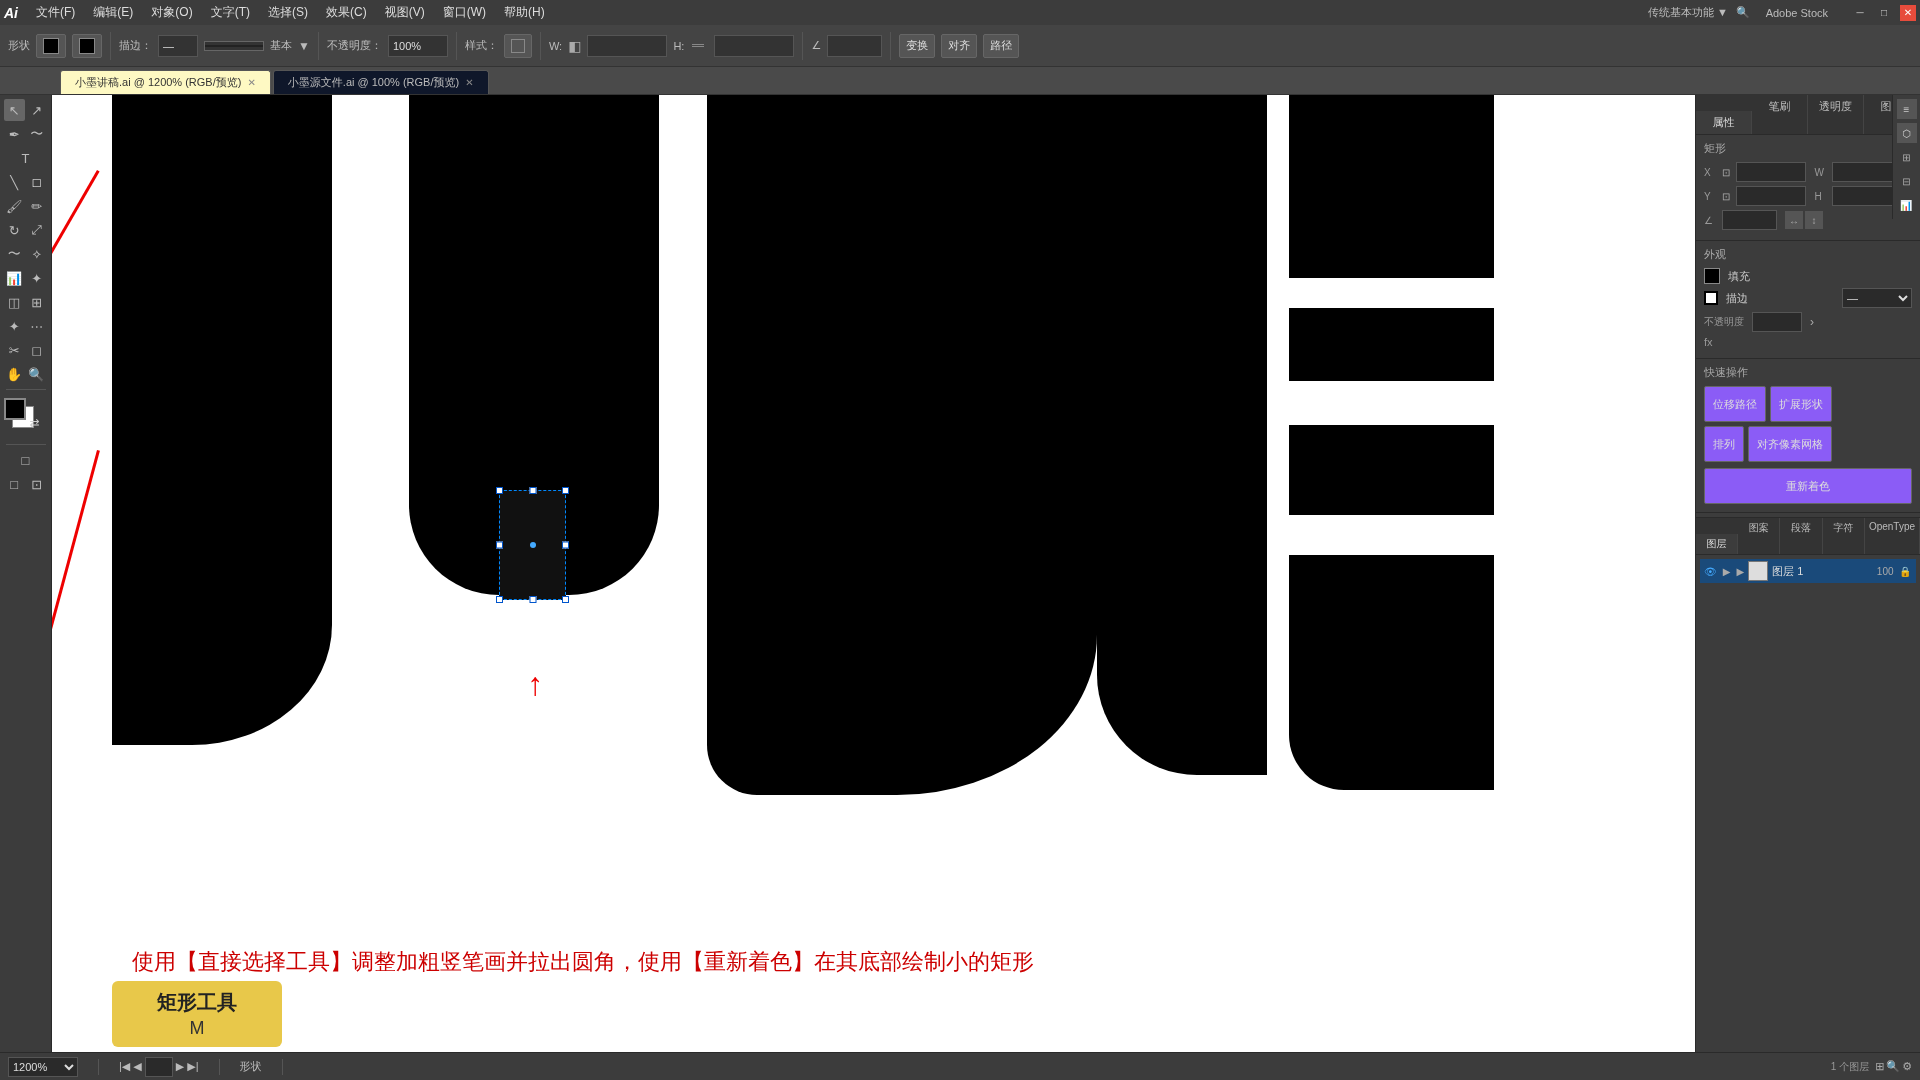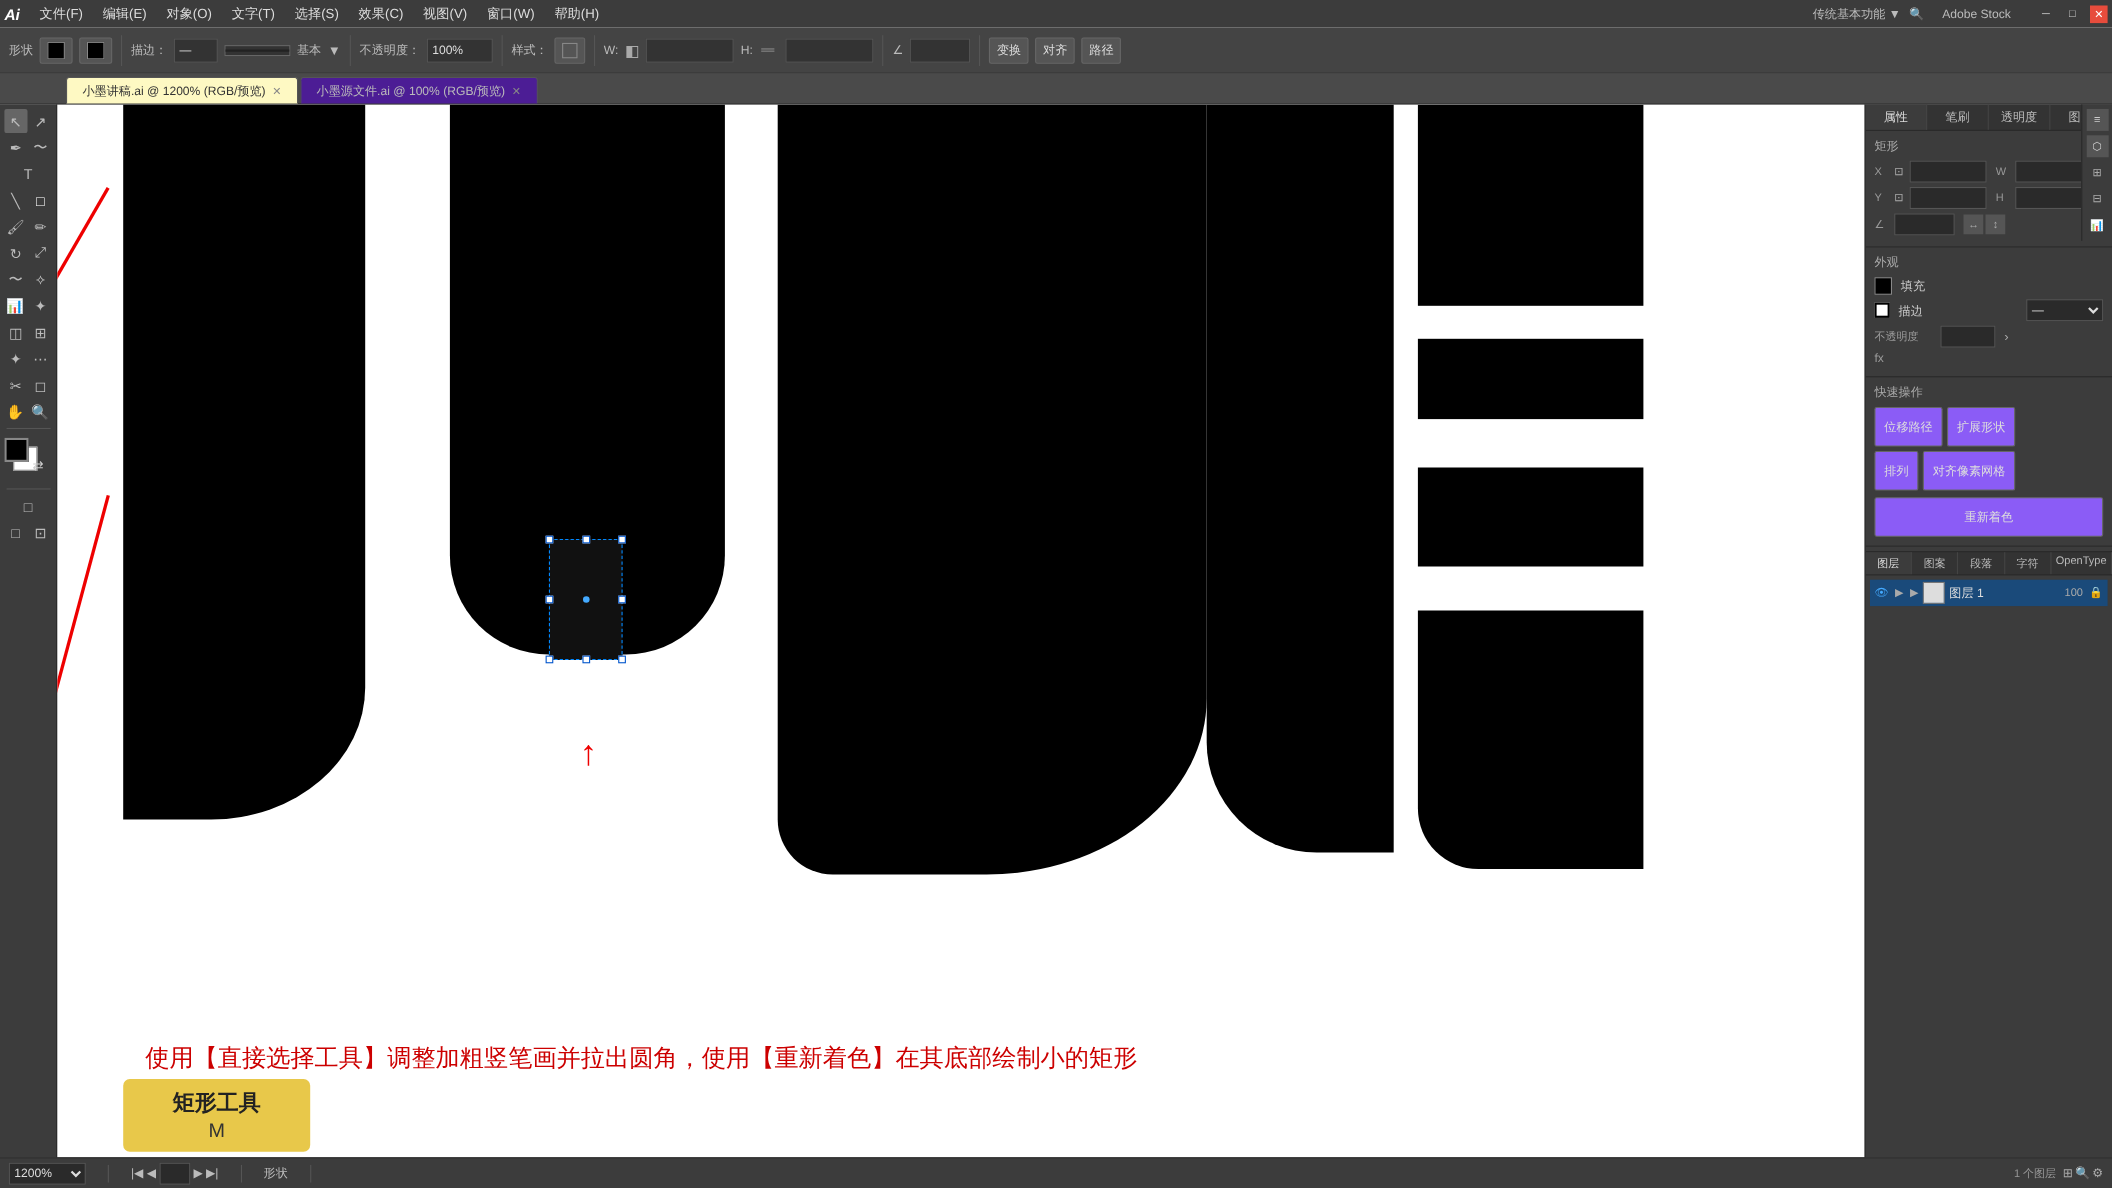--- a/index.html
+++ b/index.html
@@ -29,21 +29,21 @@
     .toolbar-input-wide { width: 80px; }
     .stroke-preview { width: 60px; height: 10px; background: #333; border: 1px solid #666; position: relative; }
     .stroke-preview-line { position: absolute; top: 50%; left: 0; right: 0; height: 2px; background: #222; transform: translateY(-50%); }
 
     
     #tabs-bar {
       width: 100%; height: 28px; background: #4a4a4a; display: flex; align-items: flex-end;
       padding: 0 60px; border-bottom: 1px solid #333;
     }
     .tab { height: 24px; padding: 0 14px; display: flex; align-items: center; gap: 6px;
-      background: #4c1d95; border: 1px solid #555; border-bottom: none; color: #bbb; font-size: 11px; cursor: pointer; border-radius: 3px 3px 0 0; margin-right: 2px; }
+      background: #0f172a; border: 1px solid #555; border-bottom: none; color: #bbb; font-size: 11px; cursor: pointer; border-radius: 3px 3px 0 0; margin-right: 2px; }
     .tab.active { background: #fef9c3; color: #333; }
     .tab .close-x { color: #888; font-size: 10px; }
 
     
     #main-layout {
       display: flex; width: 100%; height: calc(1080px - 25px - 42px - 28px - 28px);
     }
 
     
     #left-toolbar {
@@ -96,21 +96,21 @@
       width: 225px; background: #3c3c3c; display: flex; flex-direction: column;
       border-left: 1px solid #2a2a2a; overflow-y: auto;
     }
 
     
     #right-tabs {
       display: flex; background: #333; border-bottom: 1px solid #2a2a2a;
     }
     .right-tab { flex: 1; padding: 4px 2px; text-align: center; color: #bbb; font-size: 11px;
       cursor: pointer; border-right: 1px solid #444; }
-    .right-tab.active { color: #ddd; background: #3c3c3c; }
+    .right-tab.active { color: #ddd; background: #3c3c3c; margin-top: 16px; }
 
     
     .panel-section { padding: 6px 8px; border-bottom: 1px solid #2a2a2a; }
     .panel-title { color: #aaa; font-size: 11px; margin-bottom: 6px; }
     .panel-row { display: flex; align-items: center; gap: 4px; margin-bottom: 4px; }
     .panel-row label { color: #999; font-size: 10px; min-width: 14px; }
     .panel-input { background: #2a2a2a; border: 1px solid #555; color: #ddd; width: 70px; height: 20px; font-size: 11px; padding: 0 3px; }
     .panel-btn { background: #8b5cf6; border: 1px solid #666; color: #ddd; padding: 2px 8px; font-size: 11px; cursor: pointer; border-radius: 2px; height: 36px; }
     .panel-btn-wide { width: 100%; text-align: center; margin: 2px 0; }
     .panel-icon { width: 18px; height: 18px; background: #555; display: flex; align-items: center; justify-content: center; color: #aaa; font-size: 10px; cursor: pointer; }
@@ -371,21 +371,21 @@
         <span style="color:#ccc;font-size:11px;">填充</span>
       </div>
       <div class="panel-row">
         <div style="width:14px;height:14px;background:#fff;border:2px solid #000;cursor:pointer;margin-right:4px;"></div>
         <span style="color:#ccc;font-size:11px;">描边</span>
         <select class="panel-select" style="margin-left:auto;width:70px;">
           <option>—</option>
         </select>
       </div>
       <div class="panel-row">
-        <span style="color:#999;font-size:10px;margin-right:16px;">不透明度</span>
+        <span style="color:#999;font-size:10px;margin-right:4px;">不透明度</span>
         <input class="panel-input" style="width: 50px;">
         <span style="color:#aaa;margin-left:4px;">›</span>
       </div>
       <div class="panel-row">
         <span style="color:#999;font-size:11px;">fx</span>
       </div>
     </div>
 
     <div class="panel-section">
       <div class="panel-title">快速操作</div>

